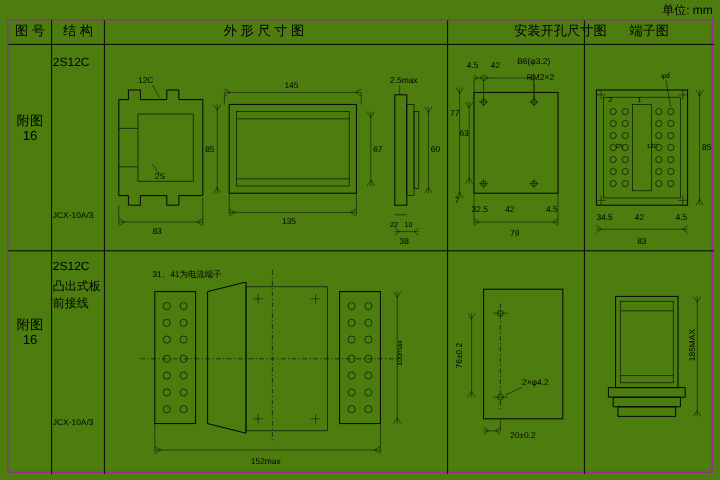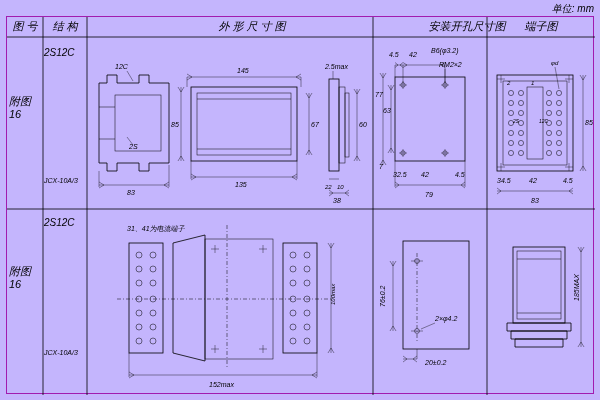--- a/index.html
+++ b/index.html
@@ -1,25 +1,25 @@
 <!DOCTYPE html>
 <html><head>
 <meta charset="utf-8">
 <style>
   html,body{margin:0;padding:0;background:#ffffff;}
   body{font-family:"Liberation Sans","DejaVu Sans",sans-serif;}
-  #page{position:relative;width:600px;height:400px;background:#c4b5fd;overflow:hidden;font-style:italic;}
+  #page{position:relative;width:600px;height:400px;background:#4d7c0f;overflow:hidden;}
 
   .unit{position:absolute;right:6px;top:2px;font-size:10px;color:#000;}
 
   .tbl{position:absolute;left:6px;top:16px;width:588px;height:378px;border:1px solid #a21caf;box-sizing:border-box;}
   .hcell{position:absolute;top:0;height:19px;line-height:19px;text-align:center;font-size:11px;color:#000;}
 
   
-  .lab1{position:absolute;left:2px;width:32px;text-align:left;font-size:11px;line-height:13px;color:#000;}
+  .lab1{position:absolute;left:2px;width:32px;text-align:center;font-size:11px;line-height:13px;color:#000;}
   .lab2{position:absolute;width:44px;text-align:left;font-size:10px;line-height:12px;color:#000;}
 
   .small{font-size:7px;}
 
   svg{position:absolute;left:0;top:0;overflow:visible;}
   .st{fill:none;stroke:#000;stroke-width:0.8;}
   .st5{fill:none;stroke:#000;stroke-width:0.5;}
   .dash{fill:none;stroke:#000;stroke-width:0.5;stroke-dasharray:4 2 1 2;}
   .thin{fill:none;stroke:#000;stroke-width:0.4;}
   text{font-family:"Liberation Sans","DejaVu Sans",sans-serif;fill:#000;}
@@ -40,21 +40,21 @@
       <line class="st" x1="0" y1="192" x2="588" y2="192"></line>
 
       <line class="st" x1="36" y1="0" x2="36" y2="378"></line>
       <line class="st" x1="80" y1="0" x2="80" y2="378"></line>
       <line class="st" x1="366" y1="0" x2="366" y2="378"></line>
       <line class="st" x1="480" y1="0" x2="480" y2="378"></line>
     </svg>
 
     <div class="hcell" style="left:0;width:36px;">图 号</div>
     <div class="hcell" style="left:36px;width:44px;">结 构</div>
-    <div class="hcell" style="left:80px;width:266px;margin-left:32px;">外  形  尺  寸  图</div>
+    <div class="hcell" style="left:80px;width:266px;">外  形  尺  寸  图</div>
     <div class="hcell" style="left:366px;width:114px;padding-left:37px;">安装开孔尺寸图</div>
     <div class="hcell" style="left:480px;width:108px;">端子图</div>
 
     <div class="lab1" style="top:78px;">附图16</div>
 
     <div class="lab2" style="left:37px;top:30px;">2S12C</div>
     <div class="lab2 small" style="left:37px;top:158px;">JCX-10A/3</div>
 
     <svg width="286" height="172" style="left:80px;top:20px;">
 
@@ -228,20 +228,21 @@
       <text x="42" y="146" font-size="7">42</text>
       <text x="76" y="146" font-size="7">4.5</text>
       <line class="thin" x1="10" y1="154" x2="86" y2="154"></line>
       <path class="thin" d="M10,151 L14,154 L10,157 M86,151 L82,154 L86,157"></path>
       <text x="44" y="166" font-size="7">83</text>
     </svg>
 
     <div class="lab1" style="top:248px;">附图16</div>
 
     <div class="lab2" style="left:37px;top:200px;">2S12C</div>
+    <div class="lab2" style="left:37px;top:216px;line-height:14px;">凸出式板前接线</div>
     <div class="lab2 small" style="left:37px;top:330px;">JCX-10A/3</div>
 
     <svg width="286" height="186" style="left:80px;top:192px;">
 
       <text x="40" y="22" font-size="7">31、41为电流端子</text>
 
       <line class="dash" x1="140" y1="16" x2="140" y2="160"></line>
       <line class="dash" x1="30" y1="90" x2="246" y2="90"></line>
 
       <rect class="st" x="42" y="34" width="34" height="110"></rect>

